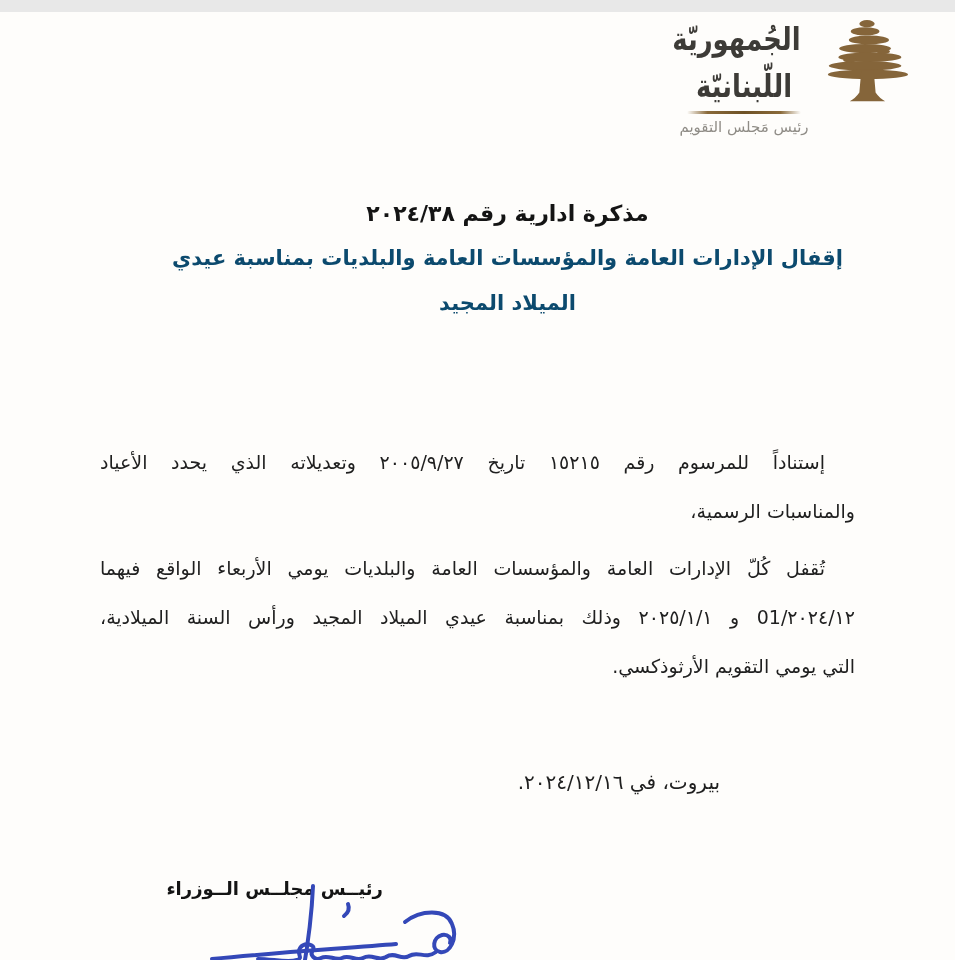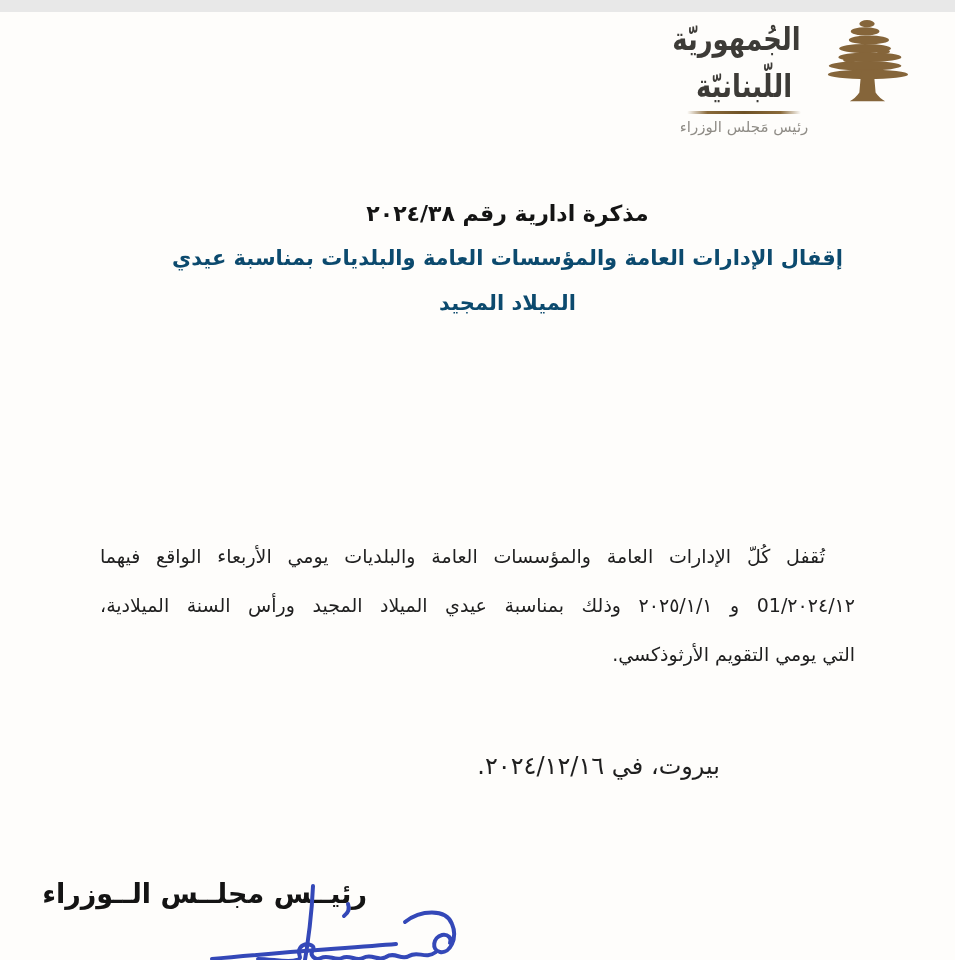--- a/index.html
+++ b/index.html
@@ -40,46 +40,46 @@
     text-align:center; font-weight:bold; font-size:22px; line-height:32px;
     color:#141414;
   }
   .memo-subject {
     position:absolute; top:224px; left:150px; right:90px;
     text-align:center; font-weight:bold; font-size:21px; line-height:45px;
     color:#0c4a6e;
   }
   .para { position:absolute; left:100px; right:100px; font-size:19px; line-height:49px; }
   .para-1 { top:426px; }
-  .para-2 { top:520px; }
+  .para-2 { top:532px; }
   .jline { text-align:justify; text-align-last:justify; }
   .rline { text-align:right; }
   .indent { padding-right:30px; }
 
-  .place-date { position:absolute; top:739px; right:235px; font-size:24px; line-height:30px; }
+  .place-date { position:absolute; top:755px; right:235px; font-size:20px; line-height:30px; }
 
   
   .sig-title {
-    position:absolute; top:866px; right:588px;
-    font-weight:bold; font-size:27px; white-space:nowrap; color:#141414;
+    position:absolute; top:866px; right:572px;
+    font-weight:bold; font-size:18px; white-space:nowrap; color:#141414;
   }
   .sig-ink { position:absolute; left:200px; top:868px; width:260px; height:92px; }
 </style>
 </head>
 <body>
 
 <div class="page">
 
   <div class="emblem">
     <div class="calli">
       <div>الجُمهوريّة</div>
       <div>اللّبنانيّة</div>
     </div>
     <div class="calli-divider"></div>
-    <div class="office">رئيس مَجلس الوزراء</div>
+    <div class="office">رئيس مَجلس التقويم</div>
     <svg class="cedar" viewBox="0 0 90 92" xmlns="http://www.w3.org/2000/svg">
       <g fill="#85653a">
         <ellipse cx="45" cy="7" rx="8" ry="3.8"></ellipse>
         <ellipse cx="43" cy="15" rx="15" ry="4.2"></ellipse>
         <ellipse cx="47" cy="24" rx="21" ry="4.6"></ellipse>
         <ellipse cx="43" cy="33" rx="27" ry="4.8"></ellipse>
         <ellipse cx="48" cy="42" rx="33" ry="5"></ellipse>
         <ellipse cx="43" cy="51" rx="38" ry="5"></ellipse>
         <ellipse cx="46" cy="60" rx="42" ry="5"></ellipse>
         <path d="M39,56 L52,56 L54,79 Q58,85 64,88 L27,88 Q33,85 37,79 Z"></path>
@@ -87,20 +87,24 @@
         <ellipse cx="27" cy="45" rx="7" ry="2.6"></ellipse>
       </g>
     </svg>
   </div>
 
   <div class="memo-title">مذكرة ادارية رقم ٢٠٢٤/٣٨</div>
   <div class="memo-subject">
     <div>إقفال الإدارات العامة والمؤسسات العامة والبلديات بمناسبة عيدي الميلاد المجيد</div>
   </div>
 
+  <div class="para para-1">
+    <div class="jline indent">إستناداً للمرسوم رقم ١٥٢١٥ تاريخ ٢٠٠٥/٩/٢٧ وتعديلاته الذي يحدد الأعياد</div>
+    <div class="rline">والمناسبات الرسمية،</div>
+  </div>
 
   <div class="para para-2">
     <div class="jline indent">تُقفل كُلّ الإدارات العامة والمؤسسات العامة والبلديات يومي الأربعاء الواقع فيهما</div>
     <div class="jline">٢٠٢٤/١٢/01 و ٢٠٢٥/١/١ وذلك بمناسبة عيدي الميلاد المجيد ورأس السنة الميلادية،</div>
     <div class="rline">التي يومي التقويم الأرثوذكسي.</div>
   </div>
 
   <div class="place-date">بيروت، في ٢٠٢٤/١٢/١٦.</div>
 
   <div class="sig-title">رئيــس مجلــس الــوزراء</div>

